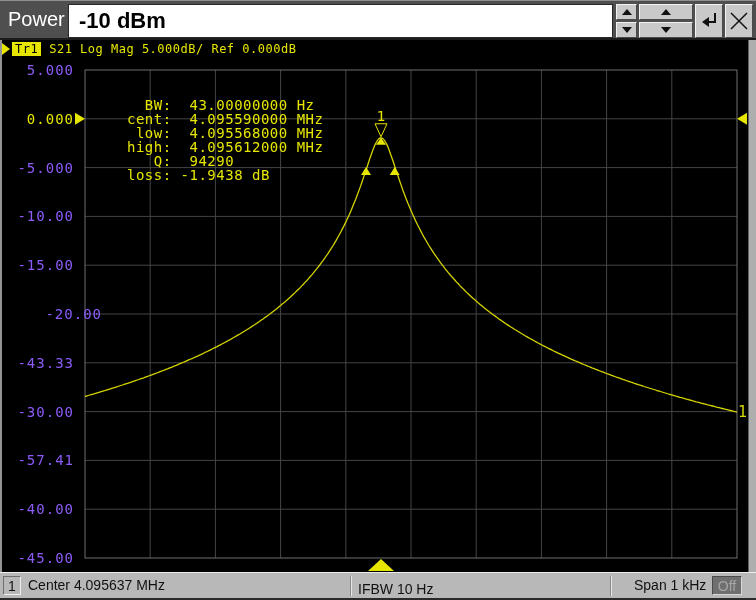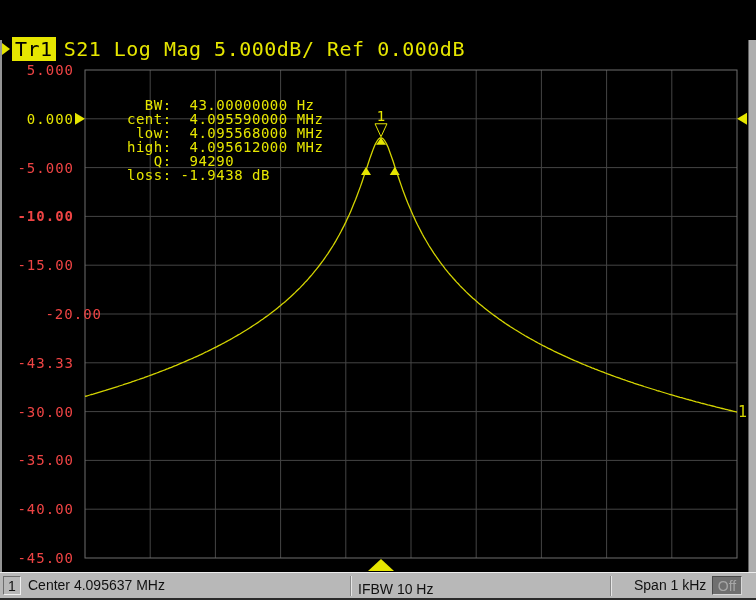--- a/index.html
+++ b/index.html
@@ -29,35 +29,35 @@
     border-top:1px solid #f2f2f2; border-left:1px solid #f2f2f2;
     border-right:1px solid #4a4a4a; border-bottom:1px solid #4a4a4a;
     display:flex; align-items:center; justify-content:center;
   }
   .tri-up { width:0; height:0; border-left:5px solid transparent; border-right:5px solid transparent; border-bottom:6px solid #111; }
   .tri-dn { width:0; height:0; border-left:5px solid transparent; border-right:5px solid transparent; border-top:6px solid #111; }
 
   
   .trace-line {
     position:absolute; left:0; top:40px; width:756px; height:18px;
-    background:#000; color:#e6e600; font-size:20px; letter-spacing:0.5px;
+    background:#000; color:#e6e600; font-size:12px; letter-spacing:0.5px;
     display:flex; align-items:center;
   }
   .trace-arrow {
     width:0; height:0; margin-left:2px;
     border-top:6px solid transparent; border-bottom:6px solid transparent;
     border-left:8px solid #e6e600;
   }
   .trace-badge { background:#e6e600; color:#000; padding:0 3px; margin-left:2px; }
   .trace-text { margin-left:8px; white-space:pre; }
 
   
   .ylabel {
     position:absolute; width:74px; text-align:right; font-size:14px;
-    letter-spacing:1px; color:#ef4444; line-height:14px;
+    letter-spacing:1px; color:#8b5cf6; line-height:14px;
   }
   .readout-line1 {
     position:absolute; left:95px; top:78px; color:#e6e600;
     font-size:14px; letter-spacing:0.5px; white-space:pre; line-height:14px;
   }
   .readout-block {
     position:absolute; left:95px; top:98px; color:#e6e600;
     font-size:14px; letter-spacing:0.5px; line-height:14px;margin-left:32px;
   }
   .readout-block div { white-space:pre; }
@@ -90,20 +90,50 @@
   .sb-groove { position:absolute; top:3px; width:2px; height:20px;
     border-left:1px solid #8a8a8a; border-right:1px solid #e6e6e6; }
 
   svg text { font-family:"DejaVu Sans Mono", monospace; }
 </style>
 </head>
 <body>
 
 <div id="screen">
 
+  <div class="toolbar">
+    <span class="power-label">Power</span>
+    <div class="power-field">-10 dBm</div>
+
+    <div class="btn" style="left:616px; top:3px; width:21px; height:16px;">
+        <span class="tri-up"></span>
+      </div>
+    <div class="btn" style="left:616px; top:21px; width:21px; height:16px;">
+        <span class="tri-dn"></span>
+      </div>
+
+    <div class="btn" style="left:639px; top:3px; width:54px; height:16px;">
+        <span class="tri-up"></span>
+      </div>
+    <div class="btn" style="left:639px; top:21px; width:54px; height:16px;">
+        <span class="tri-dn"></span>
+      </div>
+
+    <div class="btn" style="left:695px; top:3px; width:28px; height:34px;">
+      <svg width="20" height="20" viewBox="0 0 20 20">
+        <path d="M16 2 v9 H6" fill="none" stroke="#111" stroke-width="2"></path>
+        <path d="M10 6 L3 11 L10 16 z" fill="#111"></path>
+      </svg>
+    </div>
+    <div class="btn" style="left:725px; top:3px; width:28px; height:34px;">
+      <svg width="20" height="20" viewBox="0 0 20 20">
+        <path d="M2 2 L18 18 M18 2 L2 18" stroke="#111" stroke-width="1.5"></path>
+      </svg>
+    </div>
+  </div>
 
   <div class="trace-line">
     <span class="trace-arrow"></span>
     <span class="trace-badge">Tr1</span>
     <span class="trace-text">S21 Log Mag 5.000dB/ Ref 0.000dB</span>
   </div>
 
   <div class="left-strip"></div>
   <div class="right-strip"></div>
 
@@ -136,26 +166,26 @@
       <polygon points="376.0079999998448,144.771488 386.0079999998448,144.771488 381.0079999998448,137.771488" fill="#e6e600"></polygon>
       <polygon points="366.01200000005673,167.051488 361.01200000005673,175.051488 371.01200000005673,175.051488" fill="#e6e600"></polygon>
       <polygon points="394.7000000000289,167.051488 389.7000000000289,175.051488 399.7000000000289,175.051488" fill="#e6e600"></polygon>
       <polygon points="368.0079999998448,571 394.0079999998448,571 381.0079999998448,559" fill="#e6e600" _i="true"></polygon>
     </svg>
 
   <div id="ylabels">
       <div class="ylabel" style="left: 0px; top: 63px;">5.000</div>
       <div class="ylabel" style="left: 0px; top: 111.8px; color: rgb(230, 230, 0); padding-left: 24px;">0.000</div>
       <div class="ylabel" style="left: 0px; top: 160.6px;">-5.000</div>
-      <div class="ylabel" style="left: 0px; top: 209.4px; font-weight: bold;">-10.00</div>
+      <div class="ylabel" style="left: 0px; top: 209.4px;">-10.00</div>
       <div class="ylabel" style="left: 0px; top: 258.2px;">-15.00</div>
       <div class="ylabel" style="left: 8px; top: 307px; margin-left: 20px;">-20.00</div>
       <div class="ylabel" style="left: 0px; top: 355.8px;">-43.33</div>
       <div class="ylabel" style="left: 0px; top: 404.6px;">-30.00</div>
-      <div class="ylabel" style="left: 0px; top: 453.4px;">-35.00</div>
+      <div class="ylabel" style="left: 0px; top: 453.4px;">-57.41</div>
       <div class="ylabel" style="left: 0px; top: 502.2px;">-40.00</div>
       <div class="ylabel" style="left: 0px; top: 551px;">-45.00</div>
     </div>
 
   <div class="readout-block" id="readout-rows">
       <div>  BW:  43.00000000 Hz</div>
       <div>cent:  4.095590000 MHz</div>
       <div> low:  4.095568000 MHz</div>
       <div>high:  4.095612000 MHz</div>
       <div>   Q:  94290</div>

